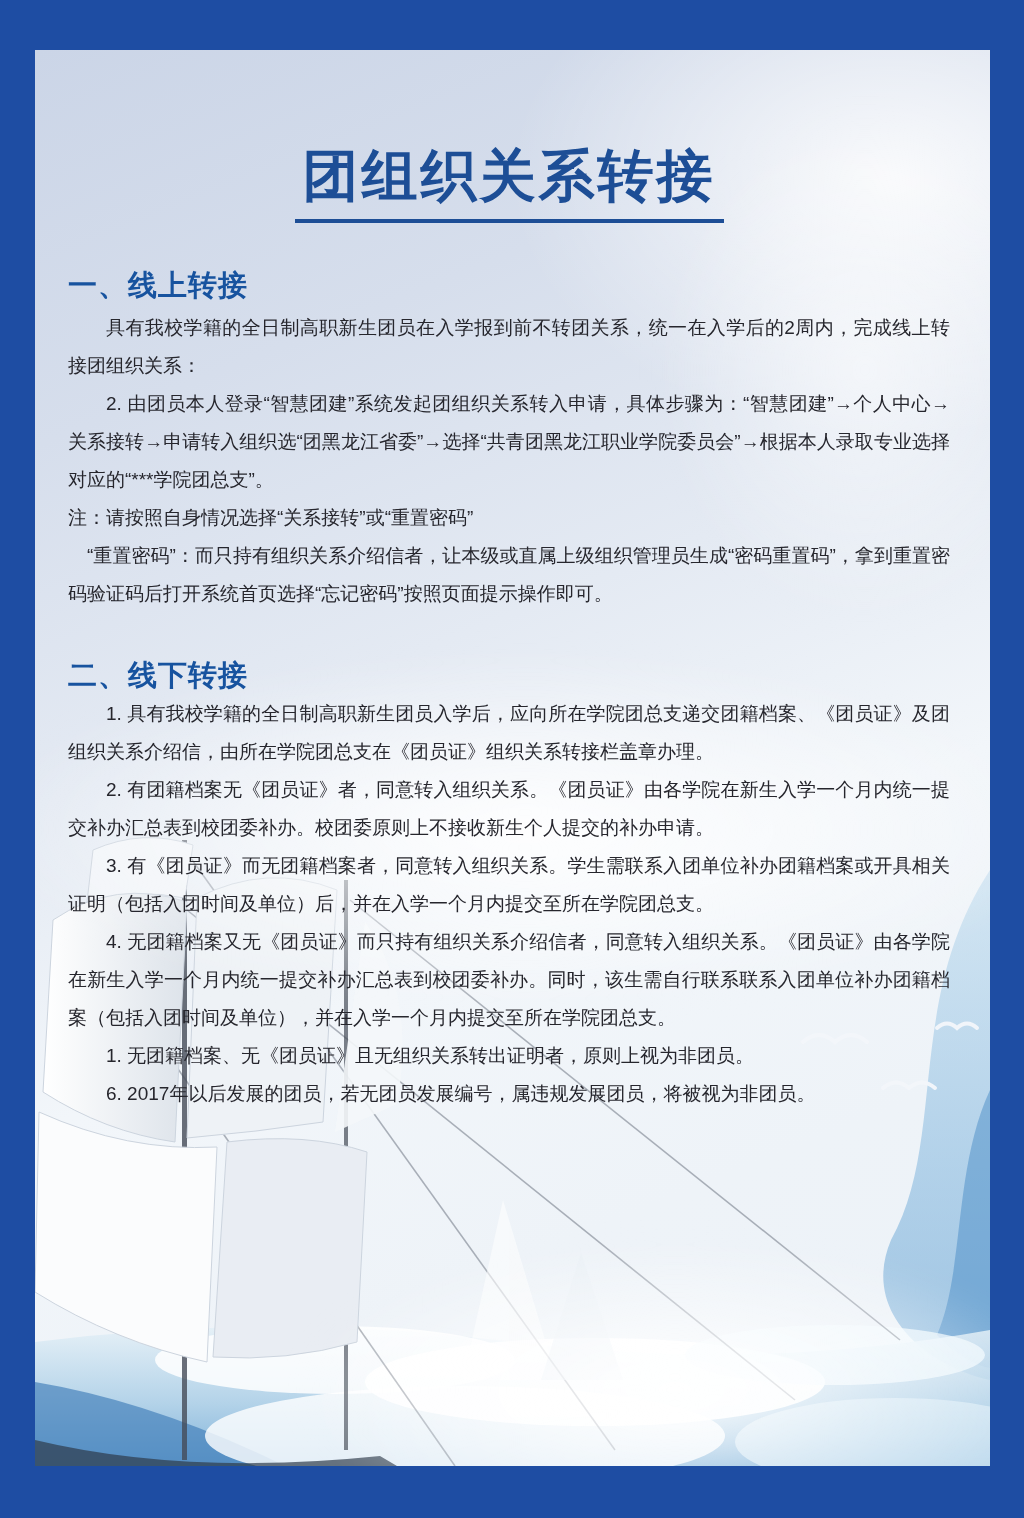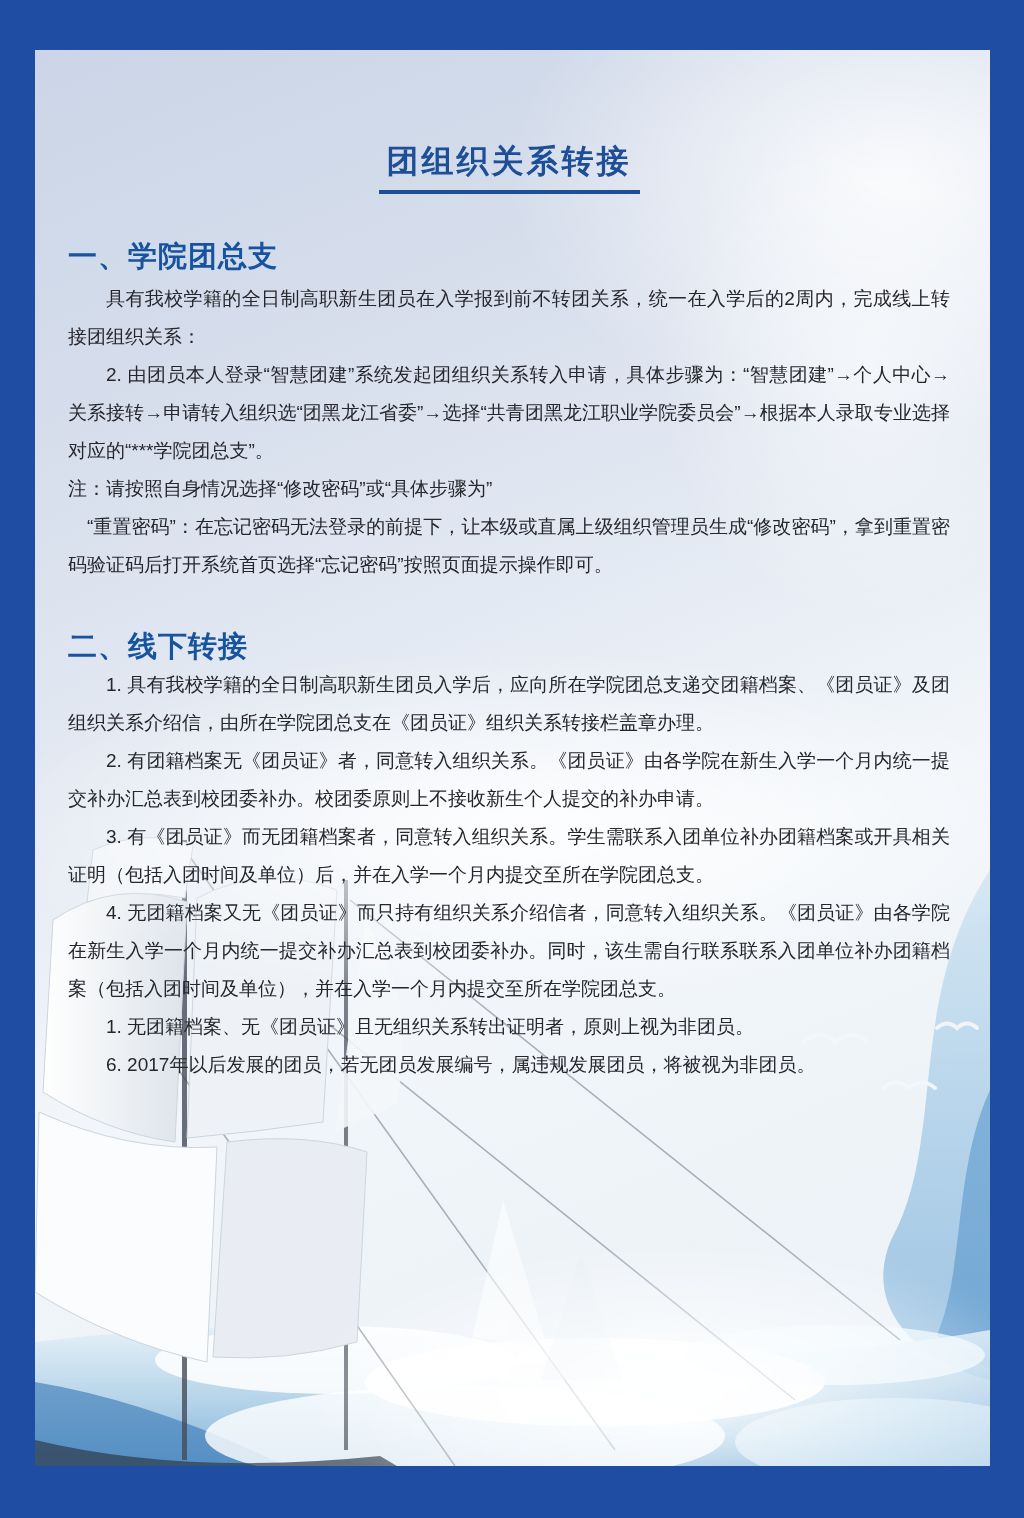--- a/index.html
+++ b/index.html
@@ -22,21 +22,21 @@
   .c2{left:260px; top:1190px; width:760px; height:300px;
       background:radial-gradient(closest-side, rgba(255,255,255,.95), rgba(255,255,255,0));}
   .c3{left:620px; top:60px; width:420px; height:520px;
       background:radial-gradient(closest-side, rgba(255,255,255,.55), rgba(255,255,255,0));}
   .scene{position:absolute; left:0; top:0; width:955px; height:1416px;}
   .content{position:absolute; left:0; top:0; width:955px; height:1416px;
            padding:0 40px 0 33px; box-sizing:border-box; z-index:5;}
   .title-wrap{text-align:center; margin-top:92px;}
   h1{
     display:inline-block; margin:0; padding:0 8px 10px 8px;
-    font-size:32px; line-height:1.2; font-weight:800; letter-spacing:3px;
+    font-size:56px; line-height:1.2; font-weight:800; letter-spacing:3px;
     color:#1d4e96; border-bottom:4px solid #1d4e96;
   }
   h2{
     margin:0; font-size:29px; line-height:40px; font-weight:700;
     color:#17539f; letter-spacing:1px;
   }
   section.online h2{margin-top:42px; margin-bottom:4px;}
   section.offline h2{margin-top:42px; }
   p{
     margin:0; font-size:19px; line-height:38px; color:#26262d;
@@ -124,25 +124,25 @@
 
     <div class="cloud c1"></div>
     <div class="cloud c2"></div>
 
     <div class="content">
       <div class="title-wrap">
         <h1>团组织关系转接</h1>
       </div>
 
       <section class="online">
-        <h2>一、学院团总支</h2>
+        <h2>一、线上转接</h2>
         <p class="ind2">具有我校学籍的全日制高职新生团员在入学报到前不转团关系，统一在入学后的2周内，完成线上转接团组织关系：</p>
         <p class="ind2">2. 由团员本人登录“智慧团建”系统发起团组织关系转入申请，具体步骤为：“智慧团建”→个人中心→关系接转→申请转入组织选“团黑龙江省委”→选择“共青团黑龙江职业学院委员会”→根据本人录取专业选择对应的“***学院团总支”。</p>
-        <p class="ind0">注：请按照自身情况选择“修改密码”或“具体步骤为”</p>
-        <p class="ind1">“重置密码”：在忘记密码无法登录的前提下，让本级或直属上级组织管理员生成“修改密码”，拿到重置密码验证码后打开系统首页选择“忘记密码”按照页面提示操作即可。</p>
+        <p class="ind0">注：请按照自身情况选择“关系接转”或“重置密码”</p>
+        <p class="ind1">“重置密码”：而只持有组织关系介绍信者，让本级或直属上级组织管理员生成“密码重置码”，拿到重置密码验证码后打开系统首页选择“忘记密码”按照页面提示操作即可。</p>
       </section>
 
       <section class="offline">
         <h2>二、线下转接</h2>
         <p class="ind2">1. 具有我校学籍的全日制高职新生团员入学后，应向所在学院团总支递交团籍档案、《团员证》及团组织关系介绍信，由所在学院团总支在《团员证》组织关系转接栏盖章办理。</p>
         <p class="ind2">2. 有团籍档案无《团员证》者，同意转入组织关系。《团员证》由各学院在新生入学一个月内统一提交补办汇总表到校团委补办。校团委原则上不接收新生个人提交的补办申请。</p>
         <p class="ind2">3. 有《团员证》而无团籍档案者，同意转入组织关系。学生需联系入团单位补办团籍档案或开具相关证明（包括入团时间及单位）后，并在入学一个月内提交至所在学院团总支。</p>
         <p class="ind2">4. 无团籍档案又无《团员证》而只持有组织关系介绍信者，同意转入组织关系。《团员证》由各学院在新生入学一个月内统一提交补办汇总表到校团委补办。同时，该生需自行联系联系入团单位补办团籍档案（包括入团时间及单位），并在入学一个月内提交至所在学院团总支。</p>
         <p class="ind2">1. 无团籍档案、无《团员证》且无组织关系转出证明者，原则上视为非团员。</p>
         <p class="ind2">6. 2017年以后发展的团员，若无团员发展编号，属违规发展团员，将被视为非团员。</p>

